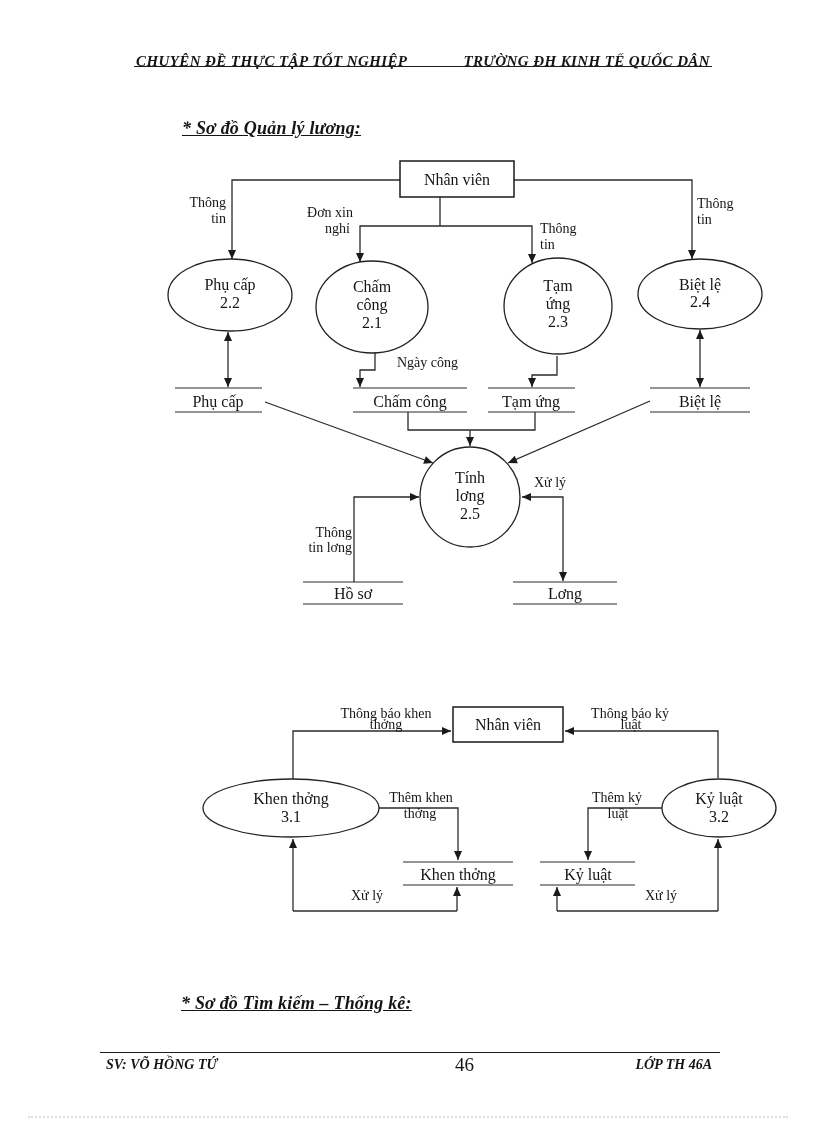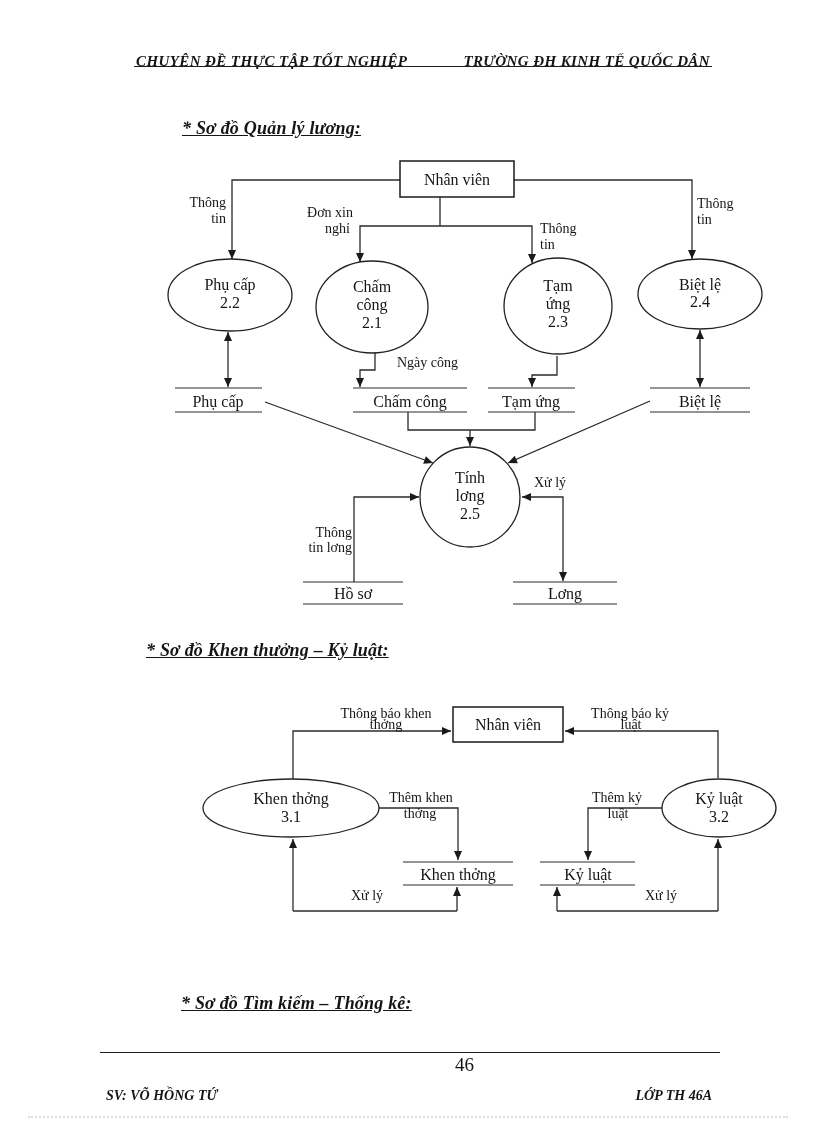--- a/index.html
+++ b/index.html
@@ -9,21 +9,21 @@
   .hdr-left{left:136px;}
   .hdr-right{right:106px;}
   .rule{position:absolute;height:0;border-top:1.6px solid #1c1c1c;}
   .hdr-rule{top:66px;left:134px;width:578px;}
   .ftr-rule{top:1052px;left:100px;width:620px;}
   .sec-title{position:absolute;font-size:18px;font-weight:bold;font-style:italic;
              text-decoration:underline;letter-spacing:.2px;white-space:nowrap;text-align:right;}
   .t1{left:182px;top:118px;}
   .t2{left:146px;top:640px;}
   .t3{left:181px;top:993px;}
-  .ftr{position:absolute;top:1057px;font-size:14px;font-weight:bold;font-style:italic;white-space:nowrap;margin-top:31px;}
+  .ftr{position:absolute;top:1057px;font-size:14px;font-weight:bold;font-style:italic;white-space:nowrap;}
   .ftr-left{left:106px;}
   .ftr-right{right:104px;text-align:center;}
   .pageno{position:absolute;top:1054px;left:414px;width:60px;text-align:right;font-size:19px;}
   .dots{position:absolute;top:1116px;left:28px;width:760px;border-top:2px dotted #dcdcdc;}
   svg{position:absolute;left:0;}
   .d1{top:140px;}
   .d2{top:690px;}
   svg text{font-family:"Liberation Serif","DejaVu Serif",serif;fill:#151515;font-size:16px;}
   svg .flow{font-size:14px;}
   .ta-m{text-anchor:middle;}
@@ -37,21 +37,20 @@
 </head>
 <body>
 
 <div class="page">
 
   <div class="hdr hdr-left">CHUYÊN ĐỀ THỰC TẬP TỐT NGHIỆP</div>
   <div class="hdr hdr-right">TRƯỜNG ĐH KINH TẾ QUỐC DÂN</div>
   <div class="rule hdr-rule"></div>
 
   <div class="sec-title t1">* Sơ đồ Quản lý lương:</div>
-  <div class="sec-title t2">* Sơ đồ Khen thưởng – Kỷ luật:</div>
   <div class="sec-title t3">* Sơ đồ Tìm kiếm – Thống kê:</div>
 
   <svg class="d1" width="816" height="480" viewBox="0 0 816 480">
     <defs>
       <polygon id="ah" points="-9,-4 -9,4 0,0"></polygon>
     </defs>
 
     <path class="ln" d="M400 40 H232 V119"></path>
     <path class="ln" d="M440 57 V86"></path>
     <path class="ln" d="M360 122 V86 H532 V123"></path>

